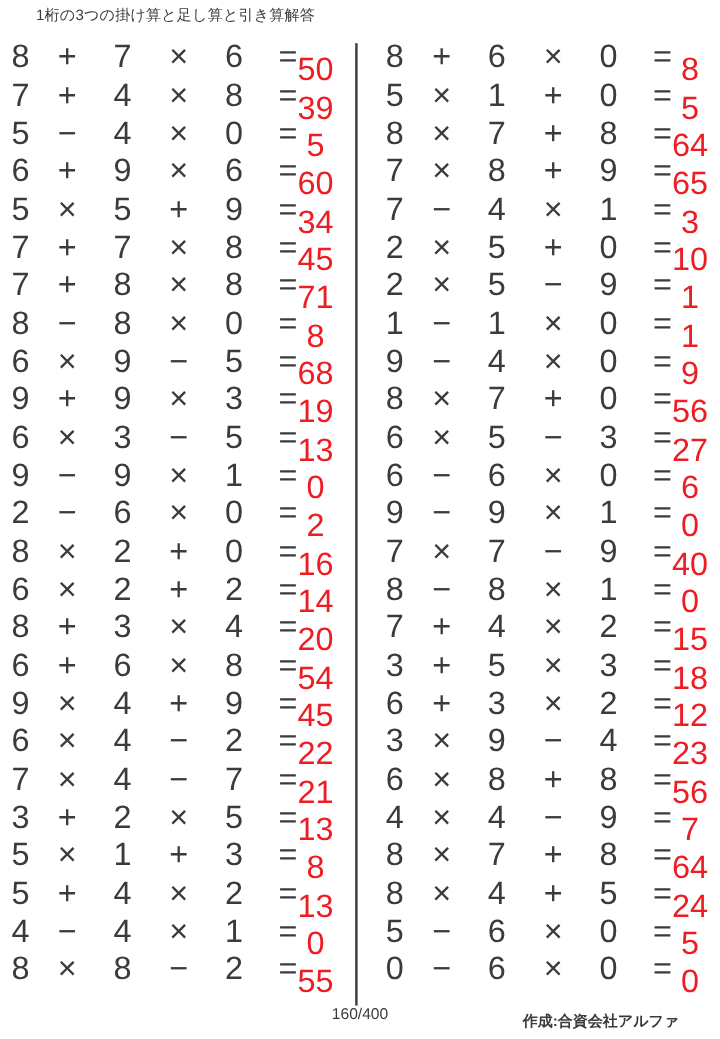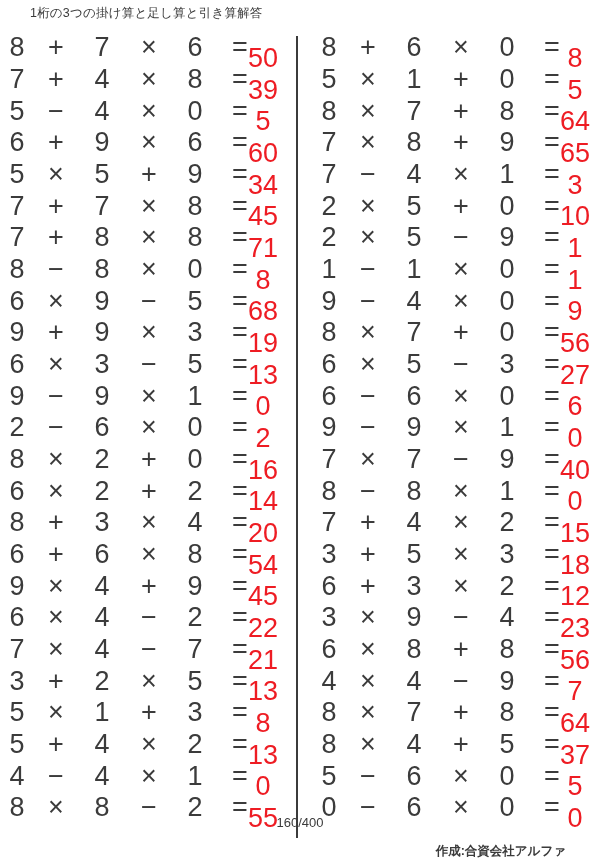--- a/index.html
+++ b/index.html
@@ -35,21 +35,21 @@
   .c3 { width: 48px; }
   .c4 { width: 46px; }
   .c5 { width: 46px; }
   .c6 { width: 44px; }
   .c7 { width: 34px; position: relative; left: -16px; color: var(--red); margin-top: 21px; }
   .divider {
     position: absolute; left: 296px; top: 36px;
     width: 2px; height: 802px; background: var(--text);
   }
   .footer-page {
-    position: absolute; left: 0; top: 815px; width: 600px;
+    position: absolute; left: 0; top: 837px; width: 600px;
     text-align: center; font-size: 13px; color: var(--text);
   }
   .footer-credit {
     position: absolute; right: 34px; top: 843px;
     font-size: 12.5px; color: var(--text); white-space: nowrap; font-weight: bold;
   }
 </style>
 </head>
 <body>
 
@@ -484,21 +484,21 @@
       <span class="cell c6">=</span>
       <span class="cell c7">64</span>
     </div>
     <div class="row">
       <span class="cell c1">8</span>
       <span class="cell c2">×</span>
       <span class="cell c3">4</span>
       <span class="cell c4">+</span>
       <span class="cell c5">5</span>
       <span class="cell c6">=</span>
-      <span class="cell c7">37</span>
+      <span class="cell c7">24</span>
     </div>
     <div class="row">
       <span class="cell c1">5</span>
       <span class="cell c2">−</span>
       <span class="cell c3">6</span>
       <span class="cell c4">×</span>
       <span class="cell c5">0</span>
       <span class="cell c6">=</span>
       <span class="cell c7">5</span>
     </div>

